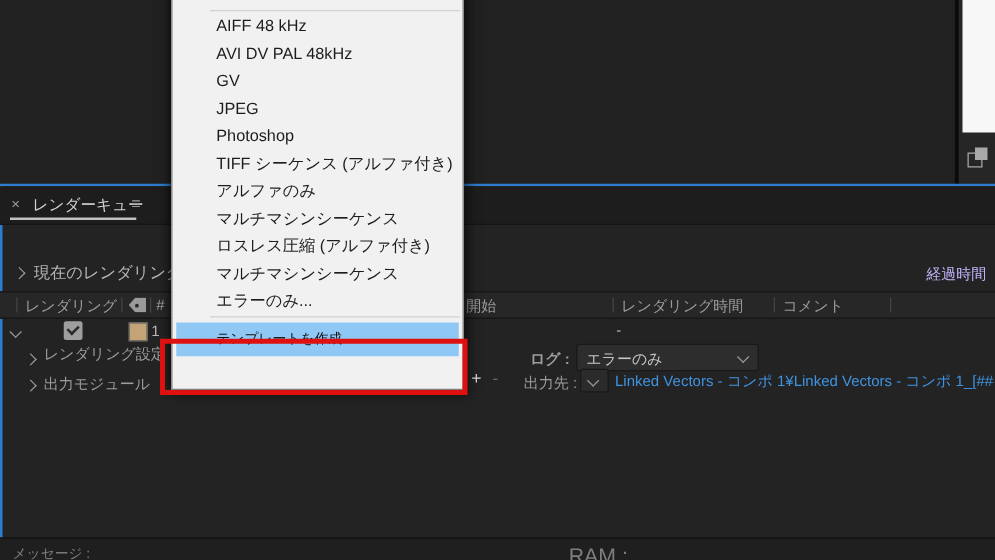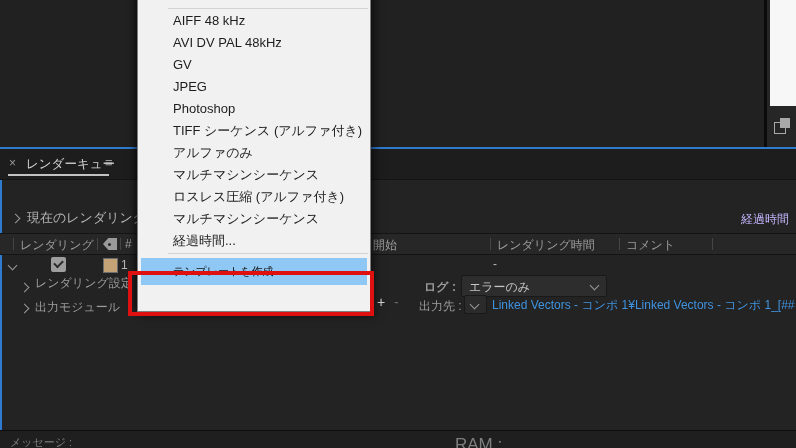--- a/index.html
+++ b/index.html
@@ -169,21 +169,21 @@
     <div class="menu-item">AIFF 48 kHz</div>
     <div class="menu-item">AVI DV PAL 48kHz</div>
     <div class="menu-item">GV</div>
     <div class="menu-item">JPEG</div>
     <div class="menu-item">Photoshop</div>
     <div class="menu-item">TIFF シーケンス (アルファ付き)</div>
     <div class="menu-item">アルファのみ</div>
     <div class="menu-item">マルチマシンシーケンス</div>
     <div class="menu-item">ロスレス圧縮 (アルファ付き)</div>
     <div class="menu-item">マルチマシンシーケンス</div>
-    <div class="menu-item">経過時間...</div>
+    <div class="menu-item">エラーのみ...</div>
     <div class="menu-sep"></div>
     <div class="menu-item-hl">テンプレートを作成...</div>
   </div>
 
   <div class="abs red-rect"></div>
 
   <div class="abs status-divider"></div>
   <div class="abs statusbar"></div>
   <div class="abs msg-label txt">メッセージ :</div>
   <div class="abs ram-label txt">RAM :</div>

